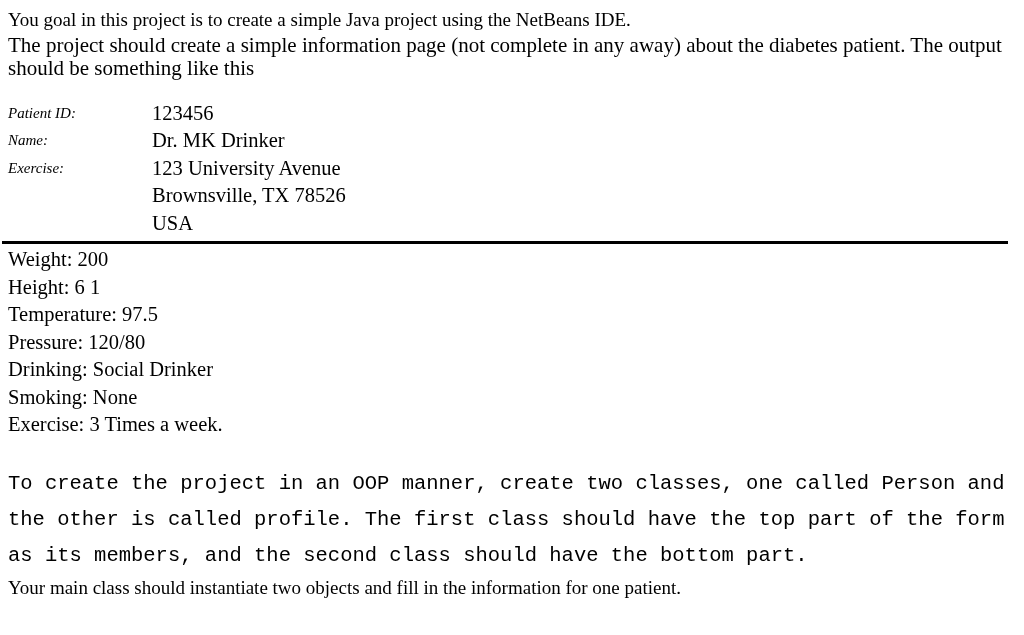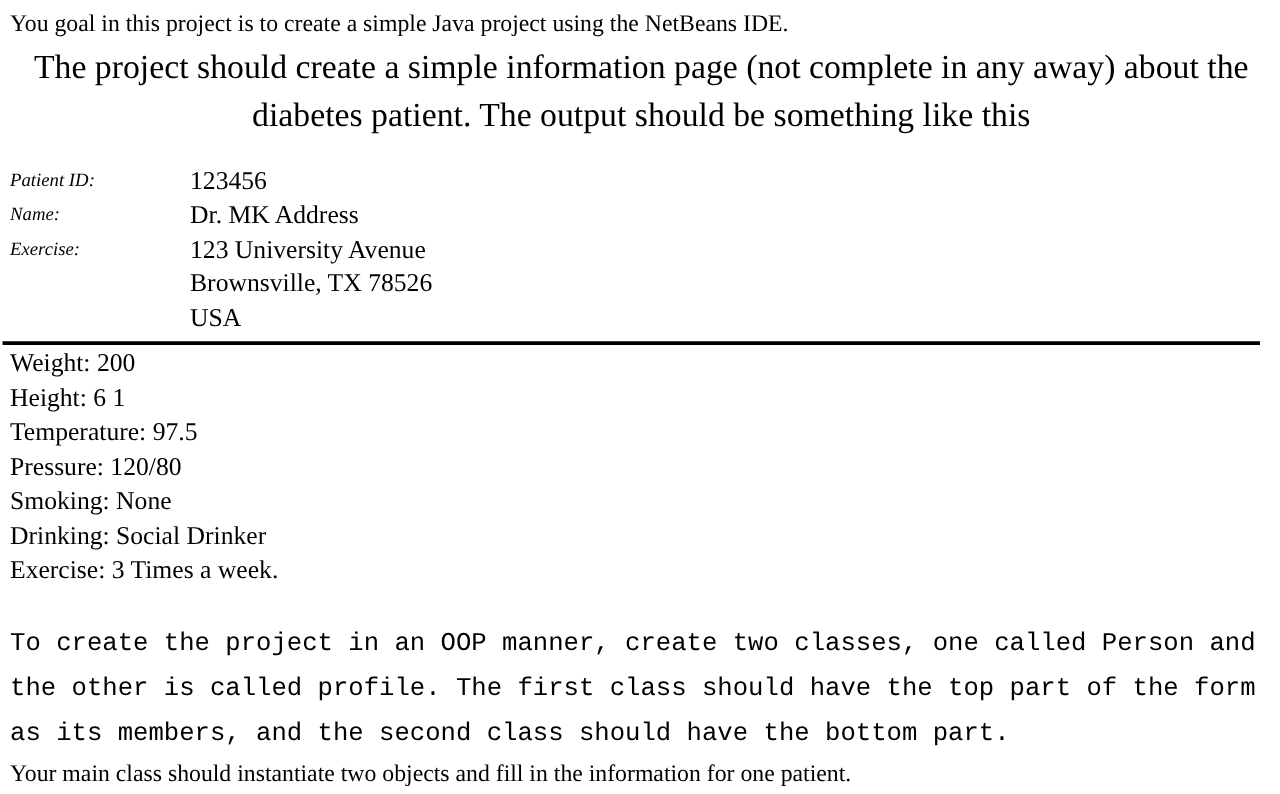--- a/index.html
+++ b/index.html
@@ -20,24 +20,24 @@
 
   .page {
     width: 1024px;
     height: 635px;
     box-sizing: border-box;
     padding: 6px 6px 0 8px;
     position: relative;
   }
 
   .para {
-    font-size: 27px;
-    line-height: 39px;
+    font-size: 21px;
+    line-height: 23px;
     margin: 0;
-    text-align: center;
+    text-align: left;
     white-space: normal;
   }
 
   .para-line {
     font-size: 19px;
     line-height: 27.5px;
     margin: 0;
     white-space: nowrap;
   }
 
@@ -120,21 +120,21 @@
   <div class="gap-small"></div>
 
   <table class="info-block">
     <tbody>
       <tr class="info-row">
         <td class="info-label">Patient ID:</td>
         <td class="info-value">123456</td>
       </tr>
       <tr class="info-row">
         <td class="info-label">Name:</td>
-        <td class="info-value">Dr. MK Address</td>
+        <td class="info-value">Dr. MK Drinker</td>
       </tr>
       <tr class="info-row">
         <td class="info-label">Exercise:</td>
         <td class="info-value">123 University Avenue</td>
       </tr>
       <tr class="info-row">
         <td class="info-label"></td>
         <td class="info-value">Brownsville, TX 78526</td>
       </tr>
       <tr class="info-row">
@@ -144,22 +144,22 @@
     </tbody>
   </table>
 
   <div class="divider"></div>
 
   <div>
     <p class="profile-line">Weight: 200</p>
     <p class="profile-line">Height: 6 1</p>
     <p class="profile-line">Temperature: 97.5</p>
     <p class="profile-line">Pressure: 120/80</p>
+    <p class="profile-line">Drinking: Social Drinker</p>
     <p class="profile-line">Smoking: None</p>
-    <p class="profile-line">Drinking: Social Drinker</p>
     <p class="profile-line">Exercise: 3 Times a week.</p>
   </div>
 
   <div class="spacer"></div>
 
   <div>
     <p class="closing">To create the project in an OOP manner, create two classes, one called Person and the other is called profile. The first class should have the top part of the form as its members, and the second class should have the bottom part.</p>
     <p class="para-line">Your main class should instantiate two objects and fill in the information for one patient.</p>
   </div>
 

